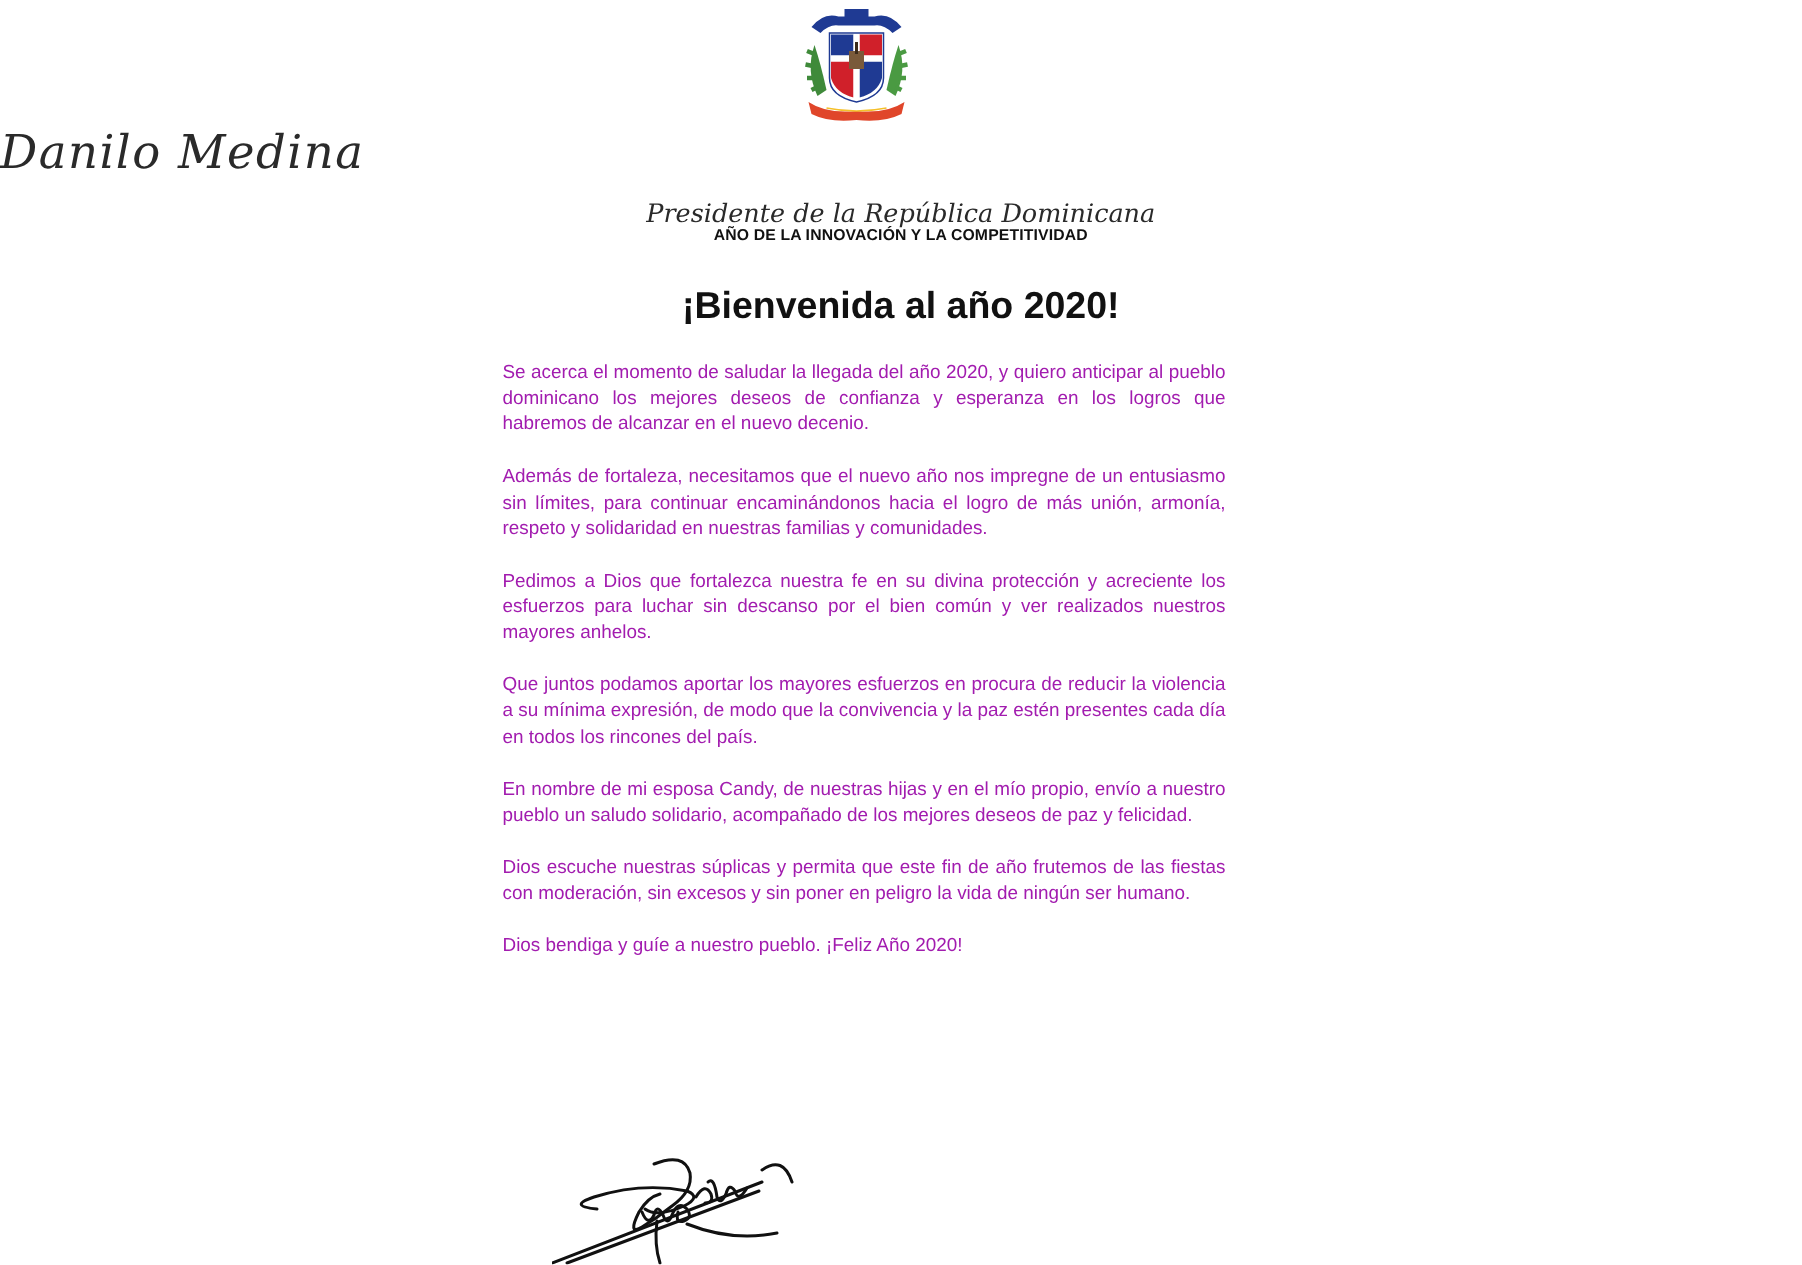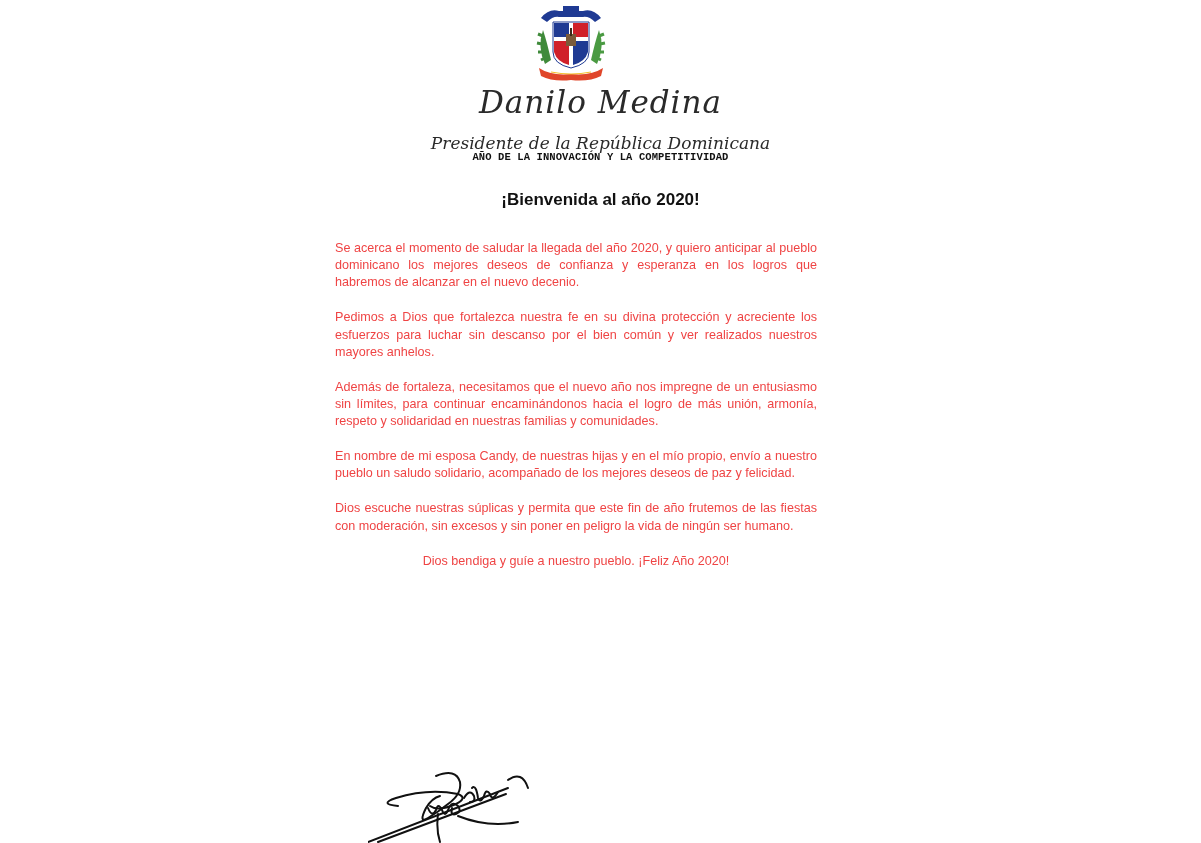--- a/index.html
+++ b/index.html
@@ -25,21 +25,21 @@
       left: 531px;
       top: 2px;
       width: 80px;
       height: 80px;
     }
     .name {
       position: absolute;
       left: 0;
       width: 1201px;
       top: 84px;
-      text-align: center;
+      text-align: left;
       font-family: "DejaVu Serif", "Liberation Serif", serif;
       font-style: italic;
       font-size: 31px;
       letter-spacing: 1px;
       color: #2a2a2a;
       line-height: 36px;
     }
     .subtitle {
       position: absolute;
       left: 0;
@@ -51,53 +51,53 @@
       font-size: 17px;
       color: #2a2a2a;
       line-height: 22px;
     }
     .motto {
       position: absolute;
       left: 0;
       width: 1201px;
       top: 151px;
       text-align: center;
-      font-family: Liberation Mono, monospace;
+      font-family: Liberation Sans, sans-serif;
       font-weight: bold;
       font-size: 10.5px;
       color: #111;
       letter-spacing: 0.1px;
     }
     .heading {
       position: absolute;
       left: 0;
       width: 1201px;
       top: 190px;
       text-align: center;
       font-family: "Liberation Sans", sans-serif;
       font-weight: bold;
-      font-size: 17px;
+      font-size: 25px;
       color: #111;
     }
     .body-text {
       position: absolute;
       left: 335px;
       width: 482px;
       top: 240px;
       font-family: "Liberation Sans", sans-serif;
       font-size: 12.6px;
       line-height: 17.2px;
-      color: #ef4444;
+      color: #a21caf;
     }
     .body-text p {
       margin: 0 0 17.8px 0;
       text-align: justify;
     }
     .body-text p.last {
-      text-align: center;
+      text-align: left;
     }
     .signature {
       position: absolute;
       left: 368px;
       top: 758px;
       width: 180px;
       height: 85px;
     }
   </style>
 </head>
@@ -132,22 +132,23 @@
   </svg>
 
   <div class="name">Danilo Medina</div>
   <div class="subtitle">Presidente de la República Dominicana</div>
   <div class="motto">AÑO DE LA INNOVACIÓN Y LA COMPETITIVIDAD</div>
 
   <div class="heading">¡Bienvenida al año 2020!</div>
 
   <div class="body-text">
     <p>Se acerca el momento de saludar la llegada  del año 2020, y quiero anticipar al pueblo dominicano los mejores deseos de confianza y esperanza en los logros que habremos de alcanzar en el nuevo decenio.</p>
+    <p>Además de fortaleza, necesitamos que el nuevo año nos impregne de un  entusiasmo sin límites,  para continuar encaminándonos hacia el logro de más unión, armonía, respeto y solidaridad en nuestras familias y comunidades.</p>
     <p>Pedimos a Dios que fortalezca nuestra fe en su divina protección y acreciente los esfuerzos para luchar sin descanso por el bien común y ver realizados nuestros mayores anhelos.</p>
-    <p>Además de fortaleza, necesitamos que el nuevo año nos impregne de un  entusiasmo sin límites,  para continuar encaminándonos hacia el logro de más unión, armonía, respeto y solidaridad en nuestras familias y comunidades.</p>
+    <p>Que juntos podamos aportar los mayores esfuerzos en procura de reducir la violencia a su mínima expresión, de modo que la convivencia y la paz estén presentes cada día en todos los rincones del país.</p>
     <p>En nombre de mi esposa Candy, de nuestras hijas y en el mío propio, envío a nuestro pueblo un saludo solidario, acompañado de los mejores deseos de paz y felicidad.</p>
     <p>Dios escuche nuestras súplicas y permita que este fin de año frutemos de las fiestas con moderación, sin excesos y sin poner en peligro la vida de ningún ser humano.</p>
     <p class="last">Dios bendiga y guíe a nuestro pueblo. ¡Feliz Año 2020!</p>
   </div>
 
   <svg class="signature" viewBox="0 0 180 85">
     <g fill="none" stroke="#111" stroke-width="2" stroke-linecap="round">
       <path d="M30 48 Q10 46 28 40 Q60 30 90 36 Q100 40 88 46 Q70 54 62 48"></path>
       <path d="M68 18 Q88 10 92 24 Q94 36 80 46 Q70 54 60 60 Q50 66 58 50 Q64 40 72 38"></path>
       <path d="M60 50 q4 10 8 2 q2 -8 6 0 q3 8 6 0 q4 -10 10 -4 q4 6 -2 8 q-6 2 -4 -6"></path>

